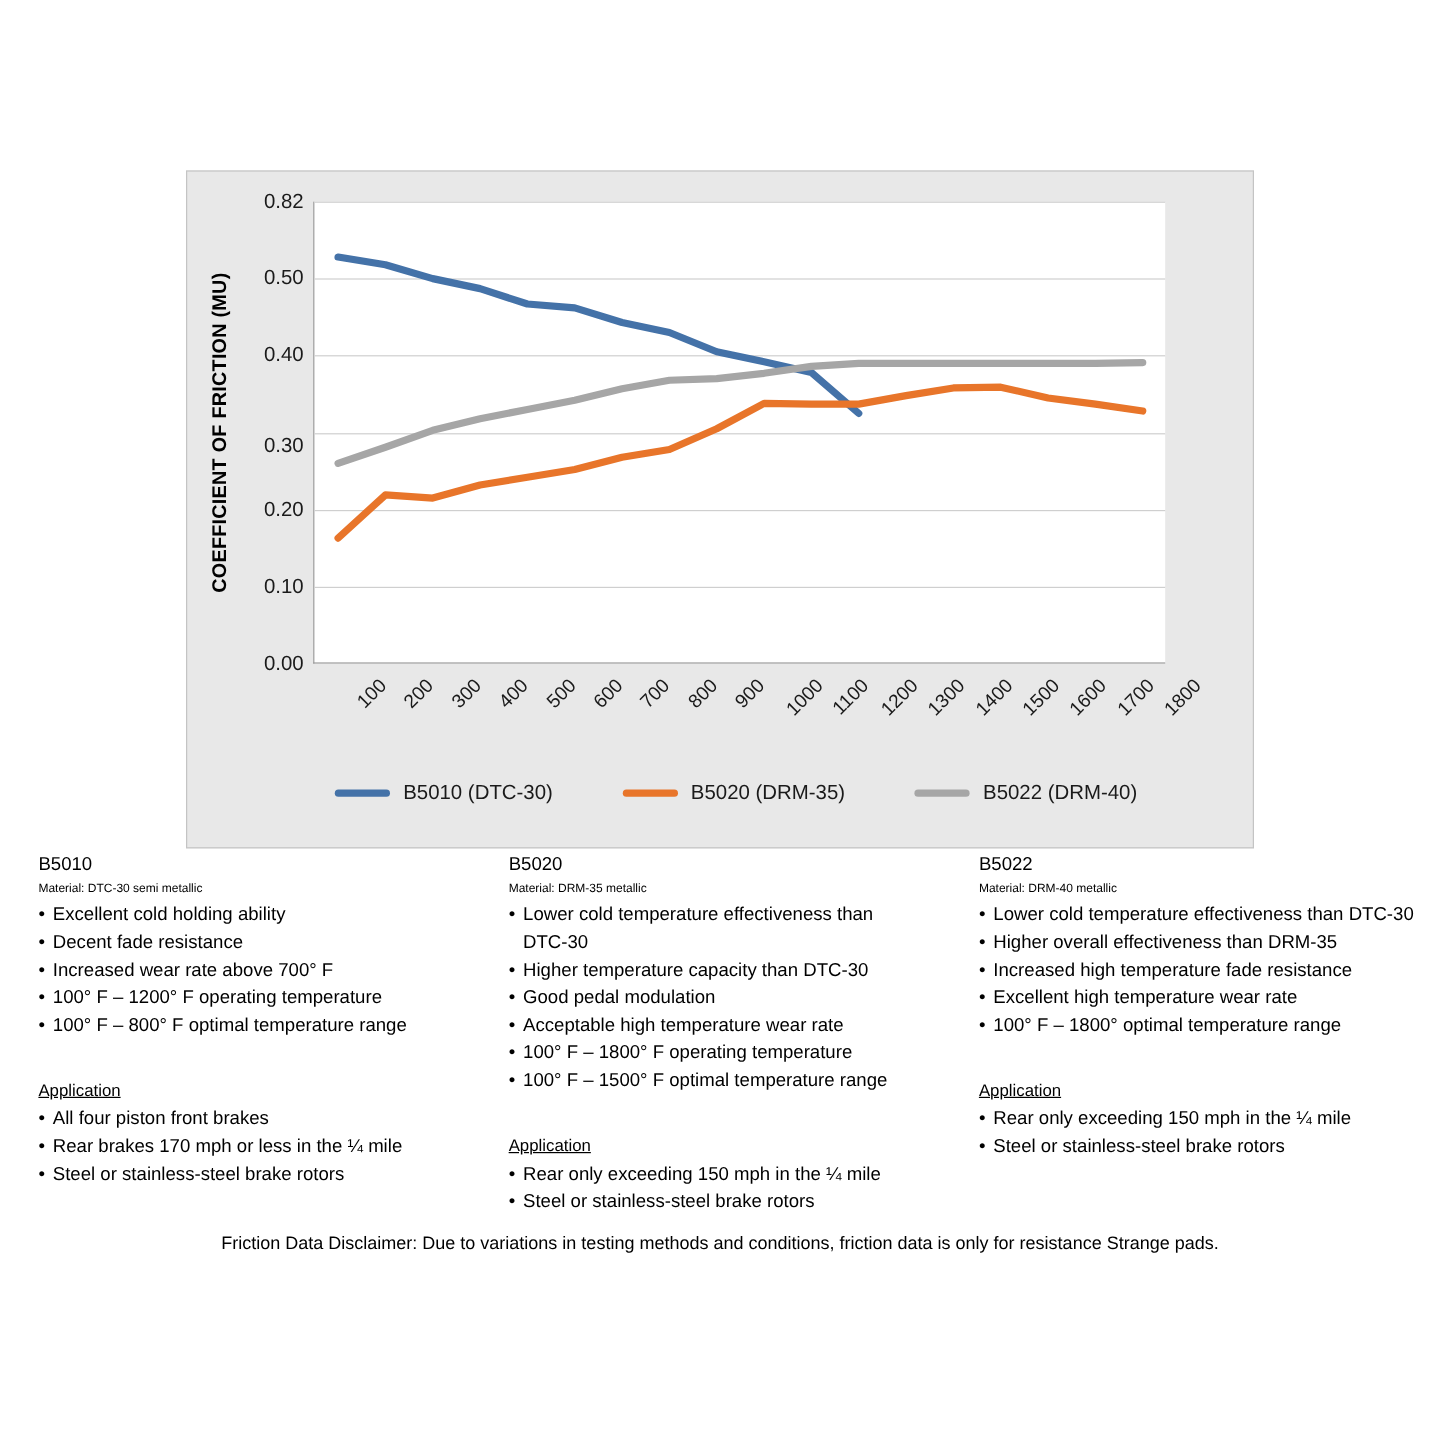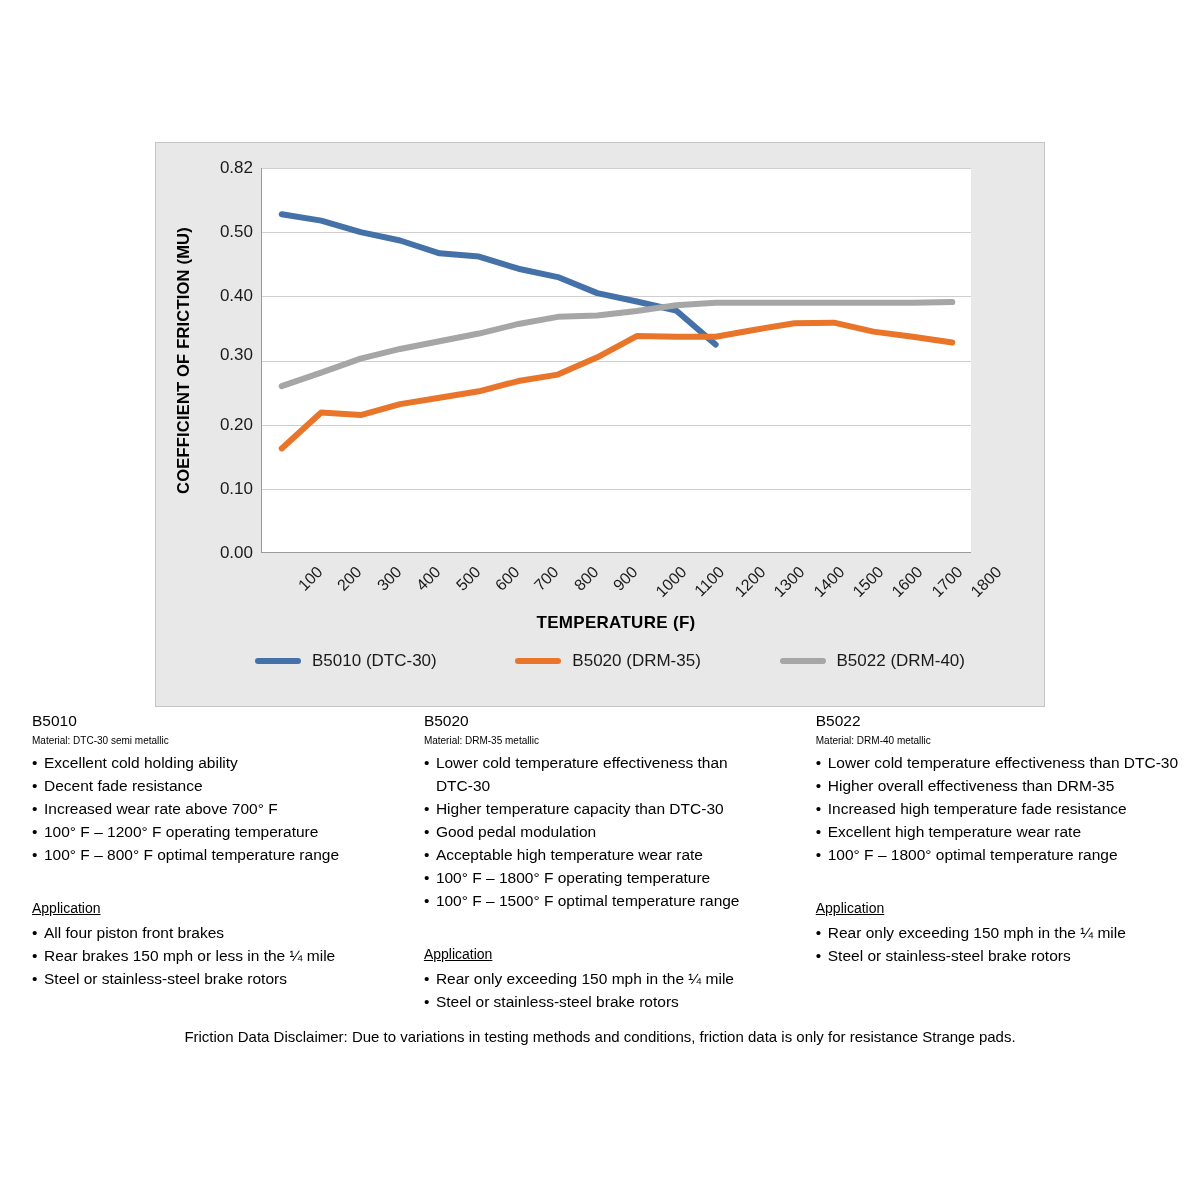--- a/index.html
+++ b/index.html
@@ -90,25 +90,25 @@
     top: 470px;
     width: 710px;
     text-align: center;
     font-size: 17px;
     font-weight: bold;
     letter-spacing: 0.3px;
   }
 
   #legend {
     position: absolute;
-    left: 99px;
+    left: 123px;
     top: 508px;
     width: 710px;
     display: flex;
-    justify-content: space-between;
+    justify-content: flex-start;
     gap: 58px;
     align-items: center;
   }
   .legend-item {
     display: flex;
     align-items: center;
     gap: 11px;
   }
   .legend-swatch {
     width: 46px;
@@ -183,21 +183,21 @@
         <div class="gridline" style="top: 256.667px;"></div>
         <div class="gridline" style="top: 192.5px;"></div>
         <div class="gridline" style="top: 128.333px;"></div>
         <div class="gridline" style="top: 64.1667px;"></div>
         <div class="gridline" style="top: 0px;"></div>
       </div>
     <div id="yticks">
         <div class="ytick-label" style="top: 385px;">0.00</div>
         <div class="ytick-label" style="top: 320.833px;">0.10</div>
         <div class="ytick-label" style="top: 256.667px;">0.20</div>
-        <div class="ytick-label" style="top: 187px;">0.30</div>
+        <div class="ytick-label" style="top: 204px;">0.30</div>
         <div class="ytick-label" style="top: 128.333px;">0.40</div>
         <div class="ytick-label" style="top: 64.1667px;">0.50</div>
         <div class="ytick-label" style="top: 0px;">0.82</div>
       </div>
     <svg id="series-svg" width="710" height="385" viewBox="0 0 710 385" preserveAspectRatio="none" style="position:absolute;left:0;top:0;overflow:visible">
         <polyline points="19.72,46.20 59.17,52.62 98.61,64.17 138.06,72.51 177.50,85.34 216.94,88.55 256.39,100.74 295.83,109.08 335.28,125.13 374.72,133.47 414.17,142.45 453.61,176.46" fill="none" stroke="#4472a8" stroke-width="6" stroke-linecap="round" stroke-linejoin="round"></polyline>
         <polyline points="19.72,280.41 59.17,244.47 98.61,247.04 138.06,236.13 177.50,229.72 216.94,223.30 256.39,213.03 295.83,206.62 335.28,189.29 374.72,168.12 414.17,168.76 453.61,168.76 493.06,161.70 532.50,155.28 571.94,154.64 611.39,163.63 650.83,168.76 690.28,174.53" fill="none" stroke="#e8752a" stroke-width="6" stroke-linecap="round" stroke-linejoin="round"></polyline>
         <polyline points="19.72,218.17 59.17,204.69 98.61,190.57 138.06,180.95 177.50,173.25 216.94,165.55 256.39,155.93 295.83,148.87 335.28,147.58 374.72,143.09 414.17,137.32 453.61,134.75 493.06,134.75 532.50,134.75 571.94,134.75 611.39,134.75 650.83,134.75 690.28,134.11" fill="none" stroke="#a6a6a6" stroke-width="6" stroke-linecap="round" stroke-linejoin="round"></polyline>
       </svg>
   </div>
@@ -216,21 +216,20 @@
       <div class="xtick-label" style="left: 525.167px; top: 420px;">1100</div>
       <div class="xtick-label" style="left: 564.611px; top: 420px;">1200</div>
       <div class="xtick-label" style="left: 604.056px; top: 420px;">1300</div>
       <div class="xtick-label" style="left: 643.5px; top: 420px;">1400</div>
       <div class="xtick-label" style="left: 682.944px; top: 420px;">1500</div>
       <div class="xtick-label" style="left: 722.389px; top: 420px;">1600</div>
       <div class="xtick-label" style="left: 761.833px; top: 420px;">1700</div>
       <div class="xtick-label" style="left: 801.278px; top: 420px;">1800</div>
     </div>
 
-  <div id="x-axis-title">TEMPERATURE (F)</div>
 
   <div id="legend">
       <div class="legend-item">
         <span class="legend-swatch" style="background: rgb(68, 114, 168);"></span>
         <span class="legend-label">B5010 (DTC-30)</span>
       </div>
       <div class="legend-item">
         <span class="legend-swatch" style="background: rgb(232, 117, 42);"></span>
         <span class="legend-label">B5020 (DRM-35)</span>
       </div>
@@ -245,21 +244,21 @@
     <div class="col">
       <div class="col-title">B5010</div>
       <div class="col-material">Material: DTC-30 semi metallic</div>
       <div class="bullet">Excellent cold holding ability</div>
       <div class="bullet">Decent fade resistance</div>
       <div class="bullet">Increased wear rate above 700° F</div>
       <div class="bullet">100° F – 1200° F operating temperature</div>
       <div class="bullet">100° F – 800° F optimal temperature range</div>
       <div class="app-head">Application</div>
       <div class="bullet">All four piston front brakes</div>
-      <div class="bullet">Rear brakes 150 mph or less in the ¼ mile</div>
+      <div class="bullet">Rear brakes 170 mph or less in the ¼ mile</div>
       <div class="bullet">Steel or stainless-steel brake rotors</div>
     </div>
     <div class="col">
       <div class="col-title">B5020</div>
       <div class="col-material">Material: DRM-35 metallic</div>
       <div class="bullet">Lower cold temperature effectiveness than DTC-30</div>
       <div class="bullet">Higher temperature capacity than DTC-30</div>
       <div class="bullet">Good pedal modulation</div>
       <div class="bullet">Acceptable high temperature wear rate</div>
       <div class="bullet">100° F – 1800° F operating temperature</div>

